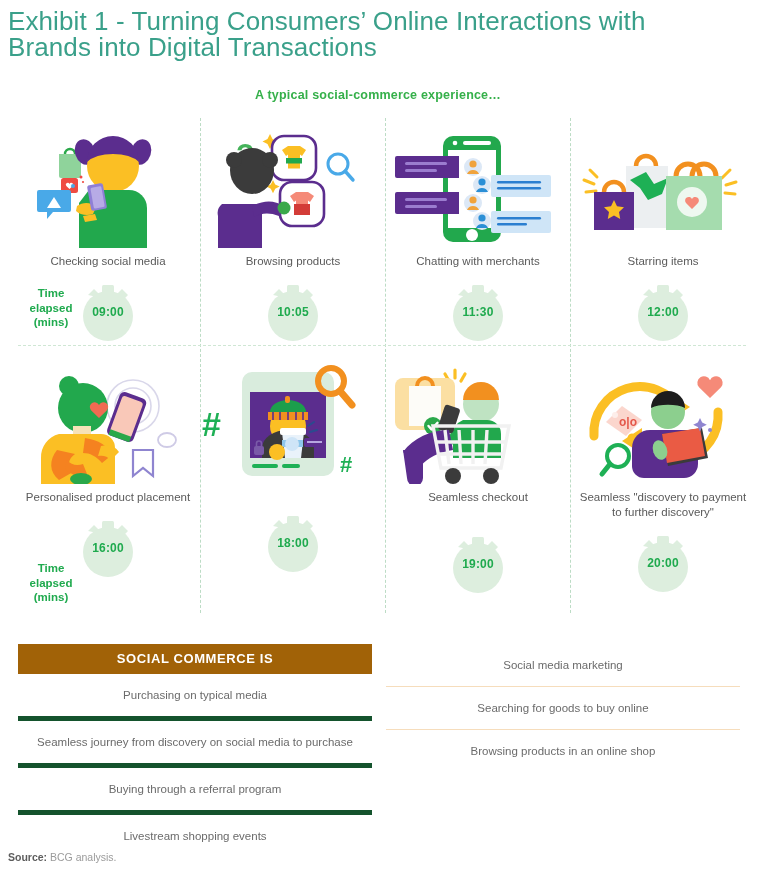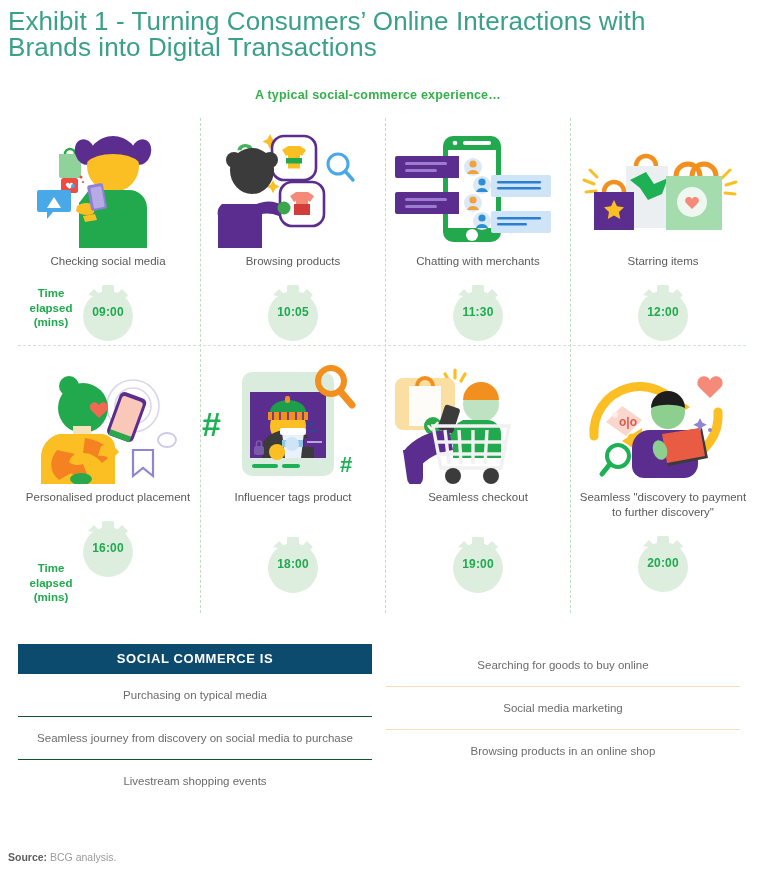--- a/index.html
+++ b/index.html
@@ -53,27 +53,27 @@
 
   
   .cmp{position:absolute; top:644px; left:0; width:768px;}
   .col{position:absolute; width:354px;}
   .col.left{left:18px;}
   .col.right{left:386px;}
   .chead{
     height:30px; line-height:30px; text-align:center;
     color:#ffffff; font-weight:bold; font-size:13px; letter-spacing:.6px;
   }
-  .chead.is{background:#0c4a6e;}
+  .chead.is{background:#a16207;}
   .chead.isnot{background:#f2901f;}
   .crow{
     height:42px; line-height:42px; text-align:center;
     font-size:11.5px; color:#6b6b6b;
   }
-  .crow + .crow{border-top:1px solid #14532d;}
+  .crow + .crow{border-top:5px solid #14532d;}
   .col.right .crow + .crow{border-top:1px solid #f6ddbc;}
 
   
   .source{
     position:absolute; left:8px; top:851px;
     font-size:10.5px; color:#9b9b9b;
   }
   .source b{color:#5d5d5d;}
 </style>
 </head>
@@ -372,21 +372,20 @@
           <rect x="54" y="82" width="10" height="9" rx="2" fill="#7a5aa8"></rect>
           <path d="M56.5 82 v-2.5 a2.5 2.5 0 0 1 5 0 v2.5" fill="none" stroke="#7a5aa8" stroke-width="1.6"></path>
 
           <rect x="52" y="100" width="26" height="4" rx="2" fill="#1eb055"></rect>
           <rect x="82" y="100" width="18" height="4" rx="2" fill="#1eb055"></rect>
 
           <circle cx="131" cy="17" r="13" fill="none" stroke="#f2901f" stroke-width="6"></circle>
           <line x1="140" y1="27" x2="152" y2="41" stroke="#f2901f" stroke-width="7" stroke-linecap="round"></line>
         </svg>
       </div>
-      <div class="caption">Influencer tags product</div>
       <div class="watch" style="margin-top:30px;">
         <svg width="56" height="60" viewBox="0 0 56 60">
           <path d="M8 12 l6-6 8 8 h12 l8-8 6 6 -7 7 z" fill="#ddeede"></path>
           <rect x="22" y="2" width="12" height="9" rx="1.5" fill="#ddeede"></rect>
           <circle cx="28" cy="33" r="25" fill="#ddeede"></circle>
         </svg>
         <div class="wtime">18:00</div>
       </div>
     </div>
 
@@ -487,26 +486,27 @@
     </div>
 
   </div>
 
   <div class="cmp">
 
     <div class="col left">
       <div class="chead is">SOCIAL COMMERCE IS</div>
       <div class="crow">Purchasing on typical media</div>
       <div class="crow">Seamless journey from discovery on social media to purchase</div>
+      <div class="crow">Buying through a referral program</div>
       <div class="crow">Livestream shopping events</div>
     </div>
 
     <div class="col right">
+      <div class="crow">Social media marketing</div>
       <div class="crow">Searching for goods to buy online</div>
-      <div class="crow">Social media marketing</div>
       <div class="crow">Browsing products in an online shop</div>
     </div>
 
   </div>
 
   <div class="source">
     <b>Source:</b>
     <span>BCG analysis.</span>
   </div>
 

